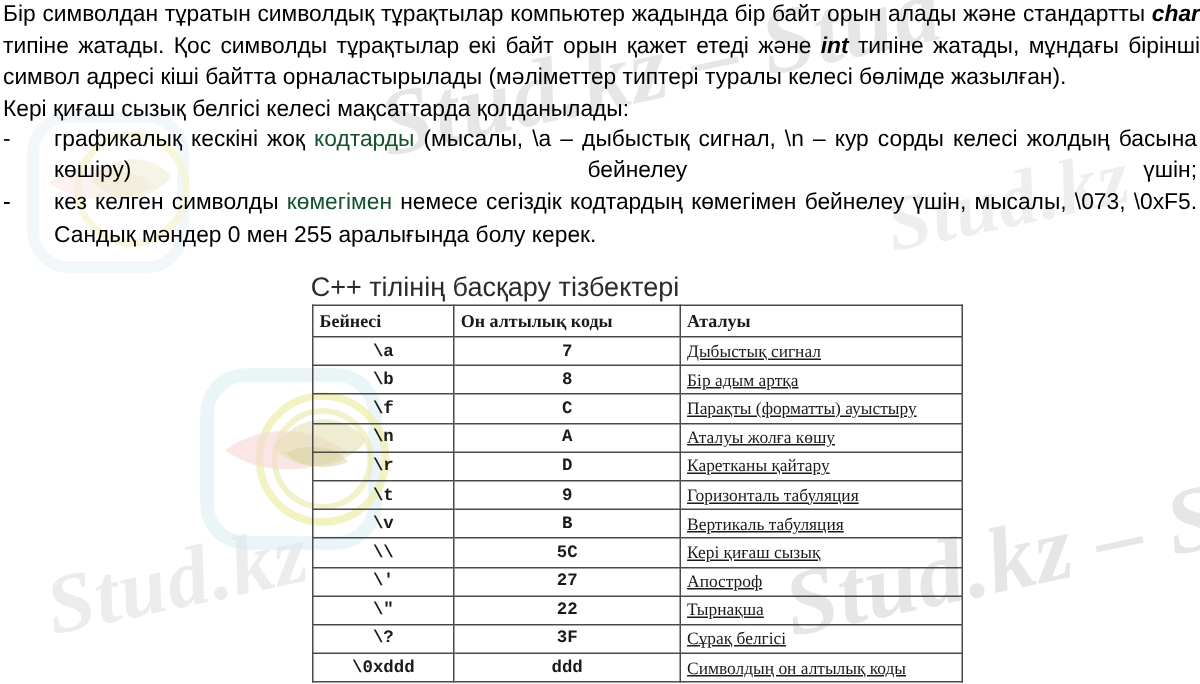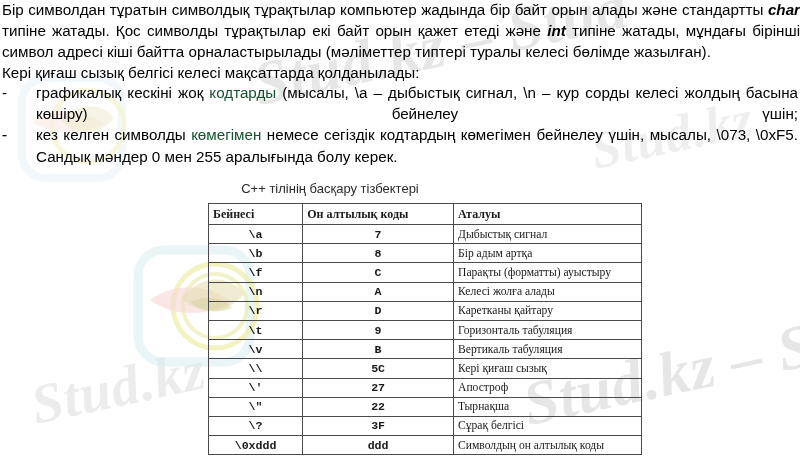--- a/index.html
+++ b/index.html
@@ -62,21 +62,21 @@
   ul.bullets li .dash{
     position:absolute;left:2px;top:0;
   }
   .jst{text-align:justify;text-align-last:justify;}
   .nojust{text-align:left;text-align-last:left;}
 
   
   .caption{
     position:absolute;left:0;top:181px;width:660px;
     text-align:center;
-    font-size:13px;
+    font-size:18px;
     color:#2b2b2b;
     font-family:"Liberation Sans",sans-serif;
   }
 
   
   .tbl-wrap{position:absolute;left:208px;top:203px;width:434px;z-index:3;}
   table.esc{
     border-collapse:collapse;
     width:434px;
     font-family:"Liberation Serif",serif;
@@ -94,21 +94,21 @@
     font-weight:700;
     text-align:left;
     height:20px;
     font-size:12px;
   }
   th.c1,td.c1{width:90px;margin-left:44px;}
   th.c2,td.c2{width:152px;}
   th.c3,td.c3{width:192px;}
   td.c1{text-align:center;font-weight:700;font-family:"Liberation Mono",monospace;font-size:10.4px;}
   td.c2{text-align:center;font-weight:700;font-family:"Liberation Mono",monospace;font-size:10.4px;}
-  td.c3{text-align:left;}
+  td.c3{text-align:left;text-decoration:underline;}
   th.c1{padding-left:10px;}
   th.c2{padding-left:10px;}
   th.c3{padding-left:8px;}
 </style>
 </head>
 <body>
 
 <div class="page">
 
   <div class="wm-layer">
@@ -169,21 +169,21 @@
               <td class="c3">Бір адым артқа</td>
             </tr>
             <tr>
               <td class="c1">\f</td>
               <td class="c2">C</td>
               <td class="c3">Парақты (форматты) ауыстыру</td>
             </tr>
             <tr>
               <td class="c1">\n</td>
               <td class="c2">A</td>
-              <td class="c3">Келесі жолға алады</td>
+              <td class="c3">Аталуы жолға көшу</td>
             </tr>
             <tr>
               <td class="c1">\r</td>
               <td class="c2">D</td>
               <td class="c3">Каретканы қайтару</td>
             </tr>
             <tr>
               <td class="c1">\t</td>
               <td class="c2">9</td>
               <td class="c3">Горизонталь табуляция</td>

